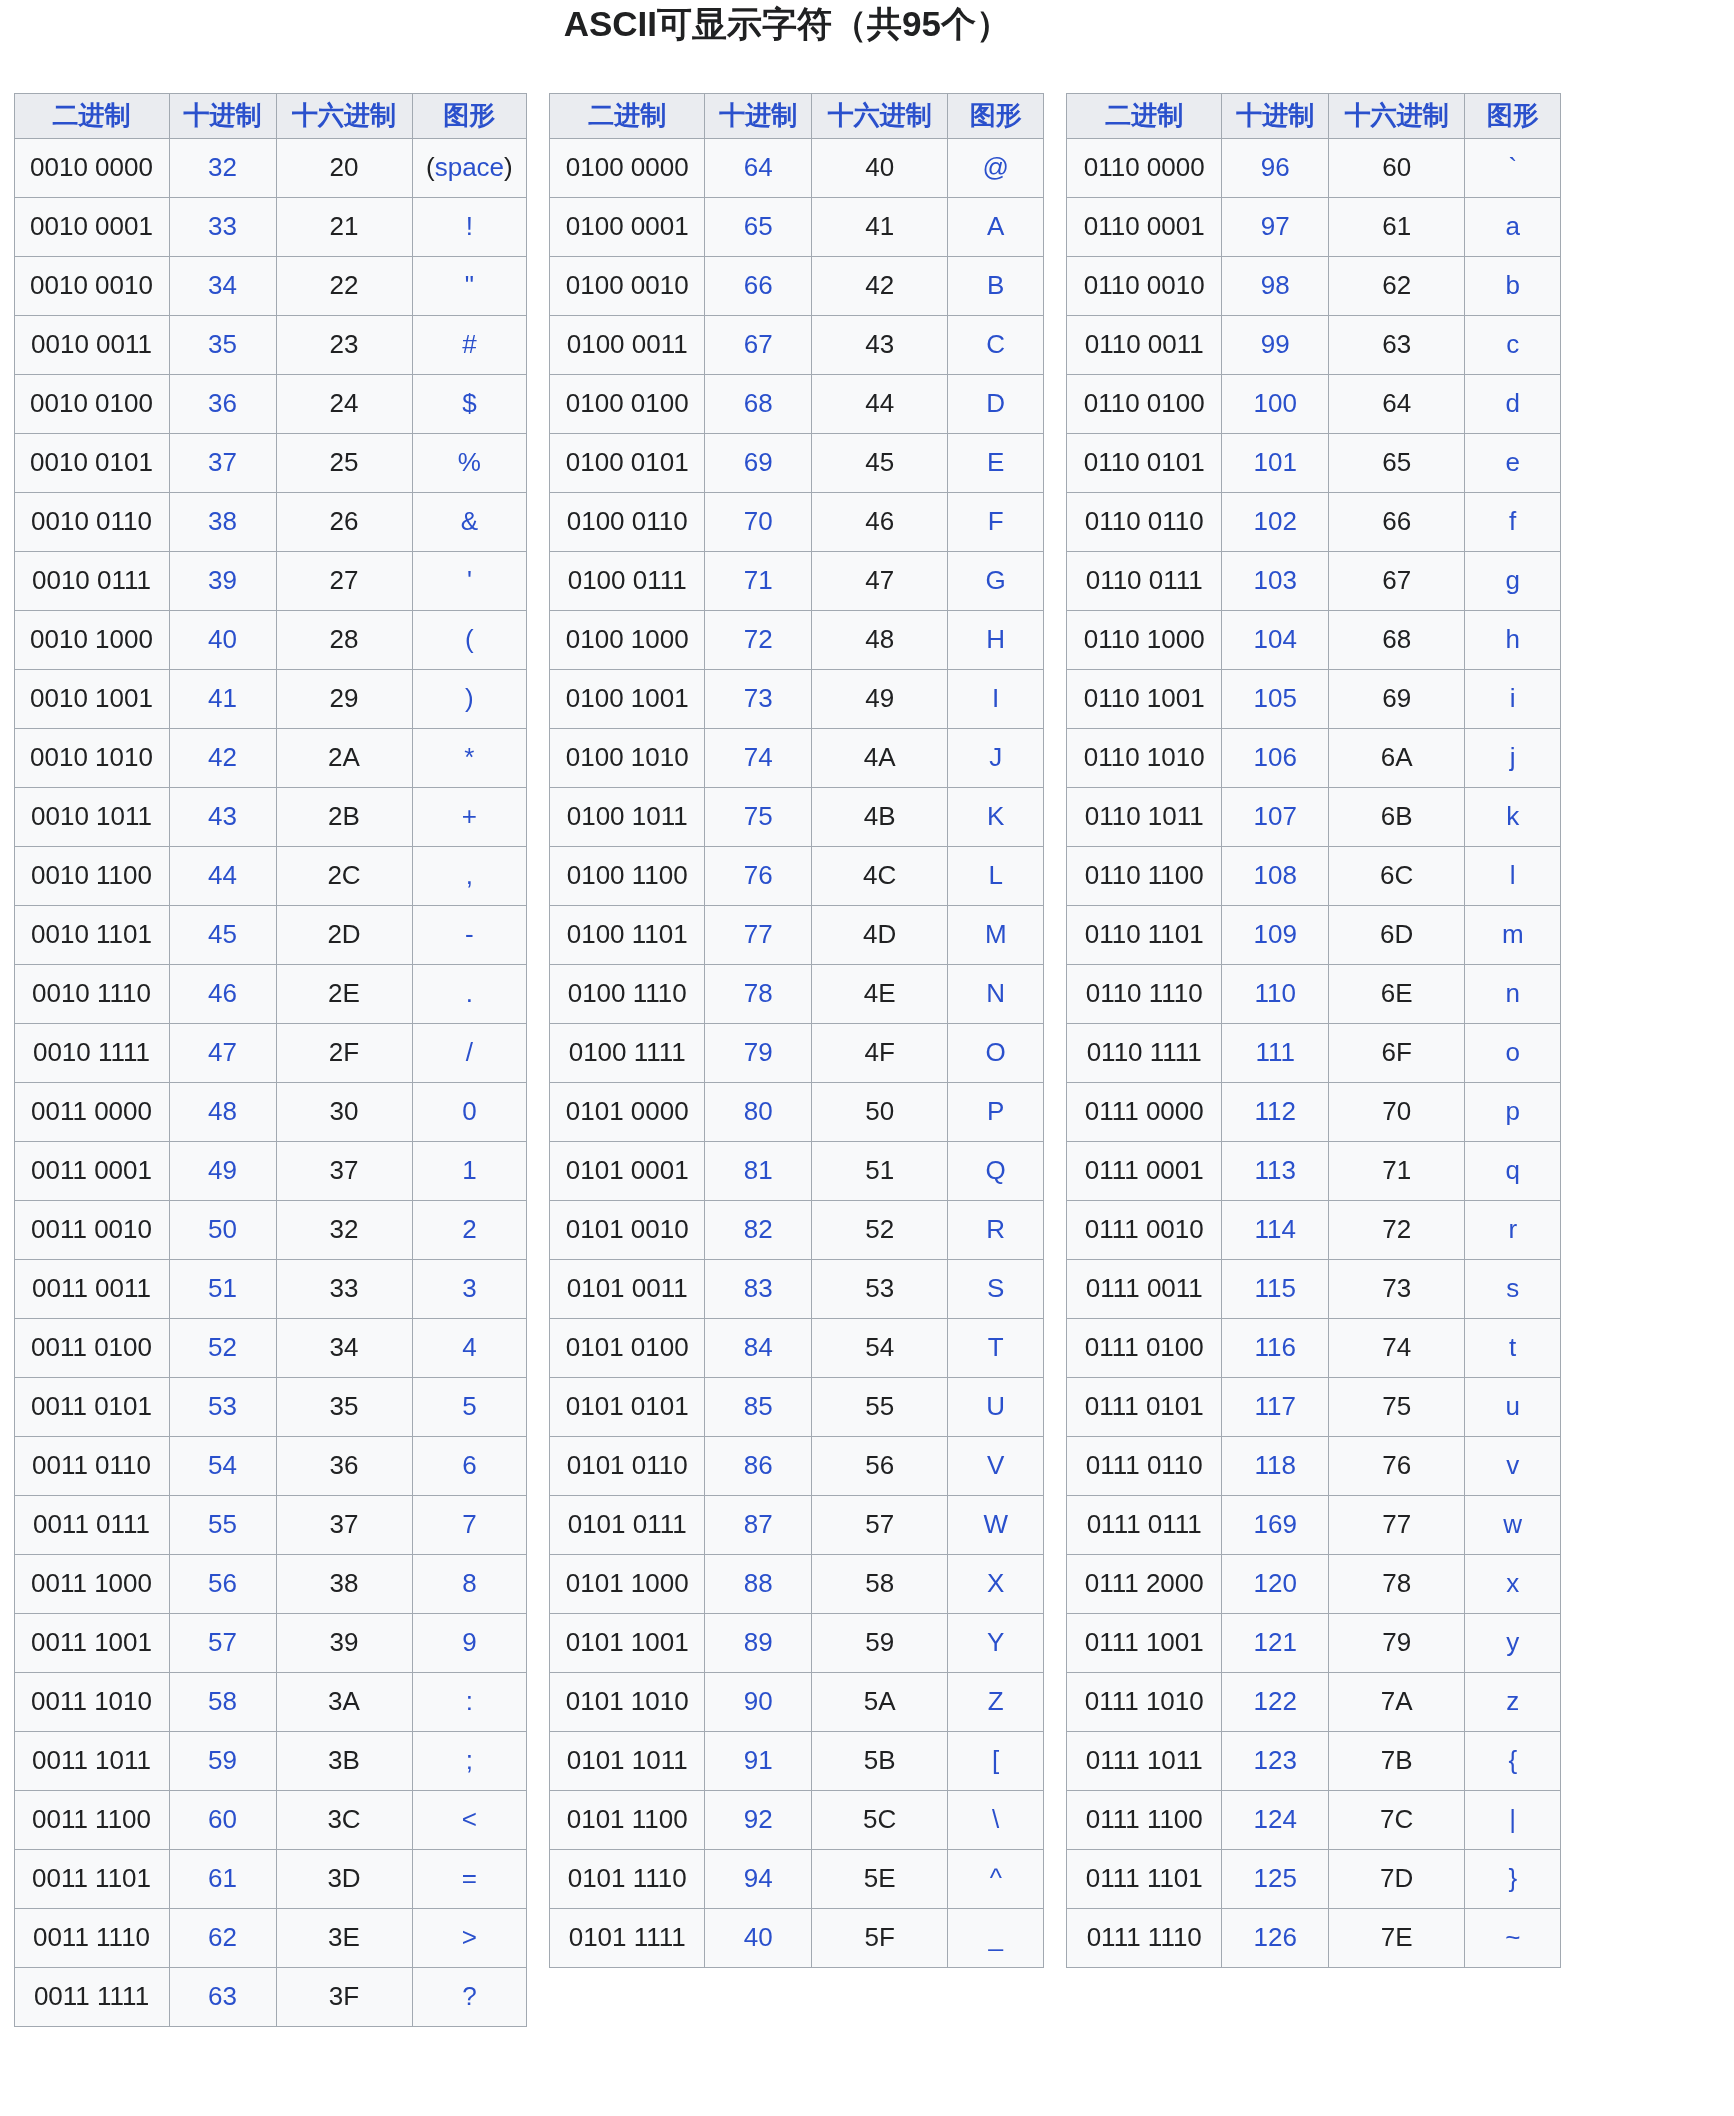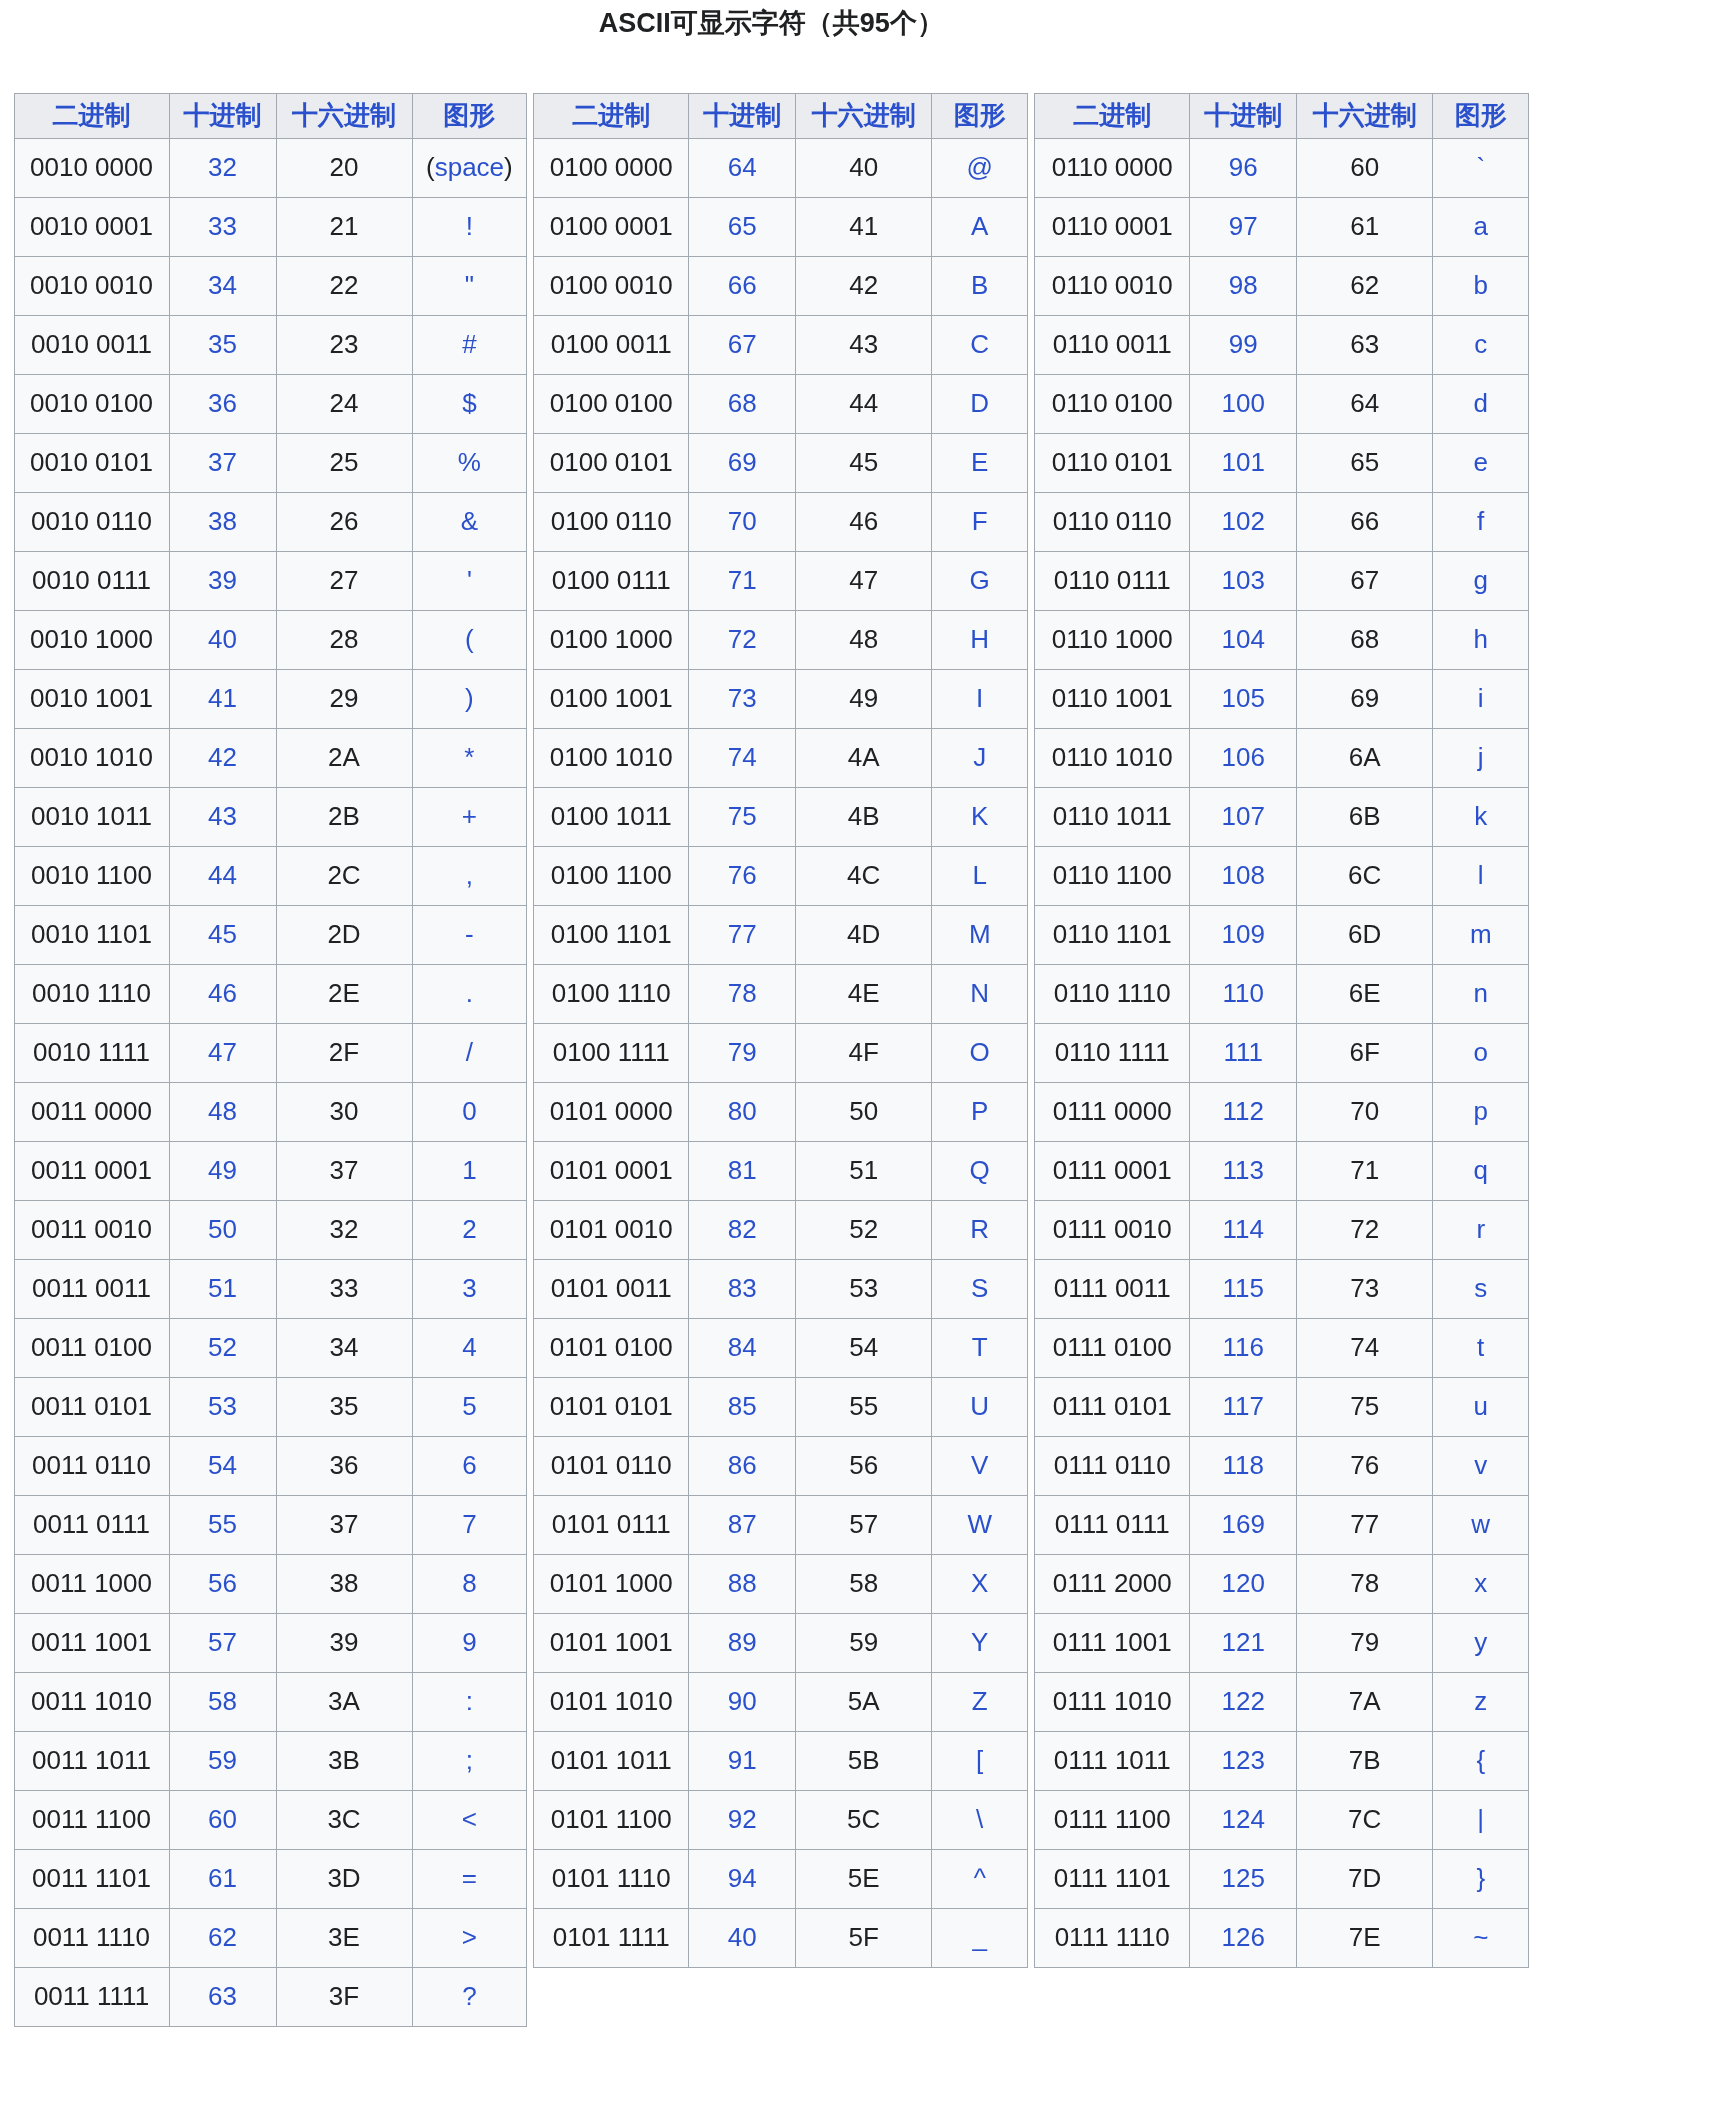--- a/index.html
+++ b/index.html
@@ -21,29 +21,29 @@
     font-family: "Liberation Sans", sans-serif;
     color: var(--text);
   }
   .content {
     width: max-content;
     margin-left: 13.5px;
   }
   .page-title {
     margin: 7.7px 0 0 0;
     text-align: center;
-    font-size: 27px;
+    font-size: 35px;
     line-height: 31px;
     font-weight: 700;
     color: var(--text);
   }
   .tables-wrap {
     display: flex;
     align-items: flex-start;
-    gap: 6px;
+    gap: 22px;
     margin-top: 54px;
     width: max-content;
   }
   table.ascii-table {
     border-collapse: collapse;
     background: var(--cell-bg);
   }
   .ascii-table th,
   .ascii-table td {
     border: 1.9px solid var(--border);

